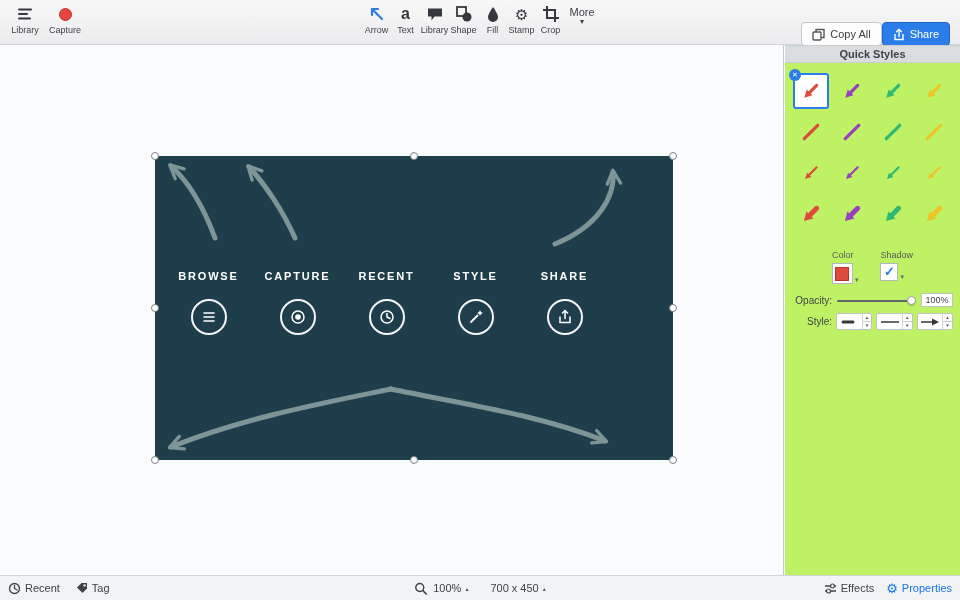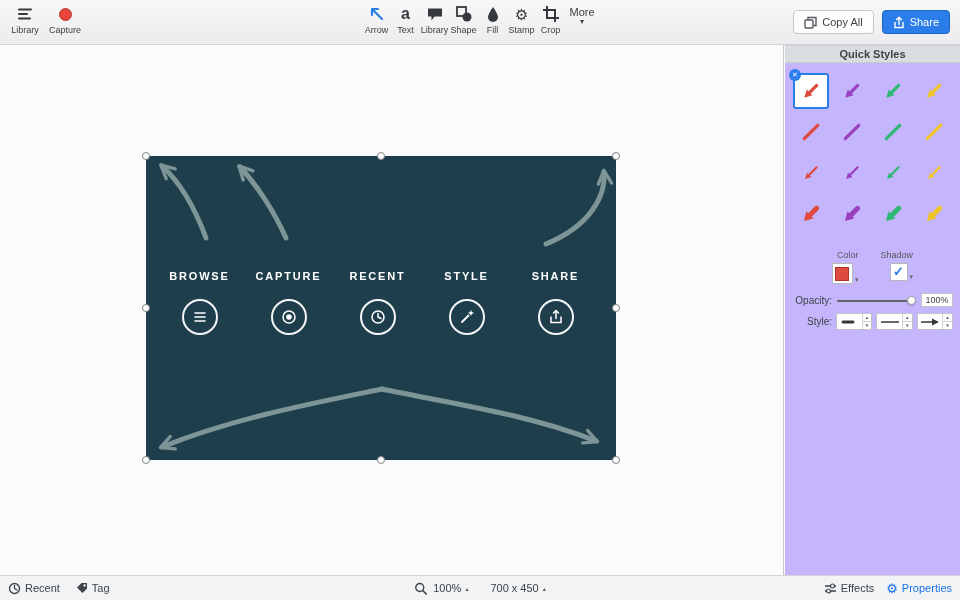--- a/index.html
+++ b/index.html
@@ -15,21 +15,21 @@
     -webkit-font-smoothing:antialiased;
   }
   
   .toolbar{
     position:absolute;top:0;left:0;width:960px;height:45px;
     background:linear-gradient(#f8f8f9,#ececee);
     border-bottom:1px solid #d2d4d6;
   }
   .tb-left{position:absolute;left:8px;top:4px;display:flex;gap:6px;}
   .tb-center{position:absolute;left:362px;top:4px;display:flex;}
-  .tb-right{position:absolute;right:10px;top:10px;display:flex;gap:8px;align-items:center;margin-left:32px;}
+  .tb-right{position:absolute;right:10px;top:22px;display:flex;gap:0;align-items:center;margin-left:32px;}
   .tool{width:34px;display:flex;flex-direction:column;align-items:center;cursor:default;}
   .tb-center .tool{width:29px;}
   .tico{height:20px;display:flex;align-items:center;justify-content:center;}
   .tlabel{font-size:9px;color:#3b3f43;margin-top:1px;white-space:nowrap;}
   .more-text{font-size:11px;color:#3b3f43;margin-top:2px;}
   .chev{font-size:8px;color:#3b3f43;line-height:8px;}
   .red-dot{width:13px;height:13px;border-radius:50%;background:#e8463c;border:1.5px solid #b7362d;display:inline-block;}
   .glyph-a{font-size:16px;font-weight:bold;color:#35393d;line-height:16px;}
   .glyph-gear{font-size:15px;color:#35393d;line-height:15px;}
   .btn{
@@ -38,21 +38,21 @@
     font-family:"Liberation Sans",sans-serif;font-size:11px;color:#3b3f43;cursor:default;
   }
   .btn.primary{background:var(--accent);border-color:#2265c4;color:#fff;}
   .bico{display:flex;align-items:center;}
   
   .canvas{
     position:absolute;top:45px;left:0;width:784px;height:530px;
     background:#fafbfc;border-right:1px solid #c7cacc;
   }
   .hero{
-    position:absolute;left:146px;top:111px;width:470px;height:304px;
+    position:absolute;left:155px;top:111px;width:518px;height:304px;
     background:var(--hero-bg);
   }
   .hero-arrows{position:absolute;left:0;top:0;}
   .hero-items{position:absolute;left:9px;top:114px;width:452px;display:flex;}
   .hero-item{width:89px;display:flex;flex-direction:column;align-items:center;}
   .hero-label{
     font-size:11px;font-weight:bold;color:#ffffff;letter-spacing:1.8px;
     white-space:nowrap;height:13px;
   }
   .hero-circle{
@@ -63,21 +63,21 @@
   .handle{
     position:absolute;width:8px;height:8px;border-radius:50%;
     background:#fff;border:1px solid #7d8388;
   }
   .h-tl{left:-4px;top:-4px;} .h-tc{left:calc(50% - 4px);top:-4px;} .h-tr{right:-4px;top:-4px;}
   .h-ml{left:-4px;top:calc(50% - 4px);} .h-mr{right:-4px;top:calc(50% - 4px);}
   .h-bl{left:-4px;bottom:-4px;} .h-bc{left:calc(50% - 4px);bottom:-4px;} .h-br{right:-4px;bottom:-4px;}
   
   .panel{
     position:absolute;top:45px;left:785px;width:175px;height:530px;
-    background:#c4b5fd;
+    background:#bef264;
   }
   .panel-header{
     height:18px;background:var(--panel-header-bg);
     border-top:1px solid #c9cdd0;border-bottom:1px solid #c9cdd0;
     font-size:11px;font-weight:bold;color:#3f4347;
     display:flex;align-items:center;justify-content:center;position:relative;
   }
   .help{
     position:absolute;right:6px;top:2px;width:13px;height:13px;border-radius:50%;
     border:1px solid #8a8f93;color:#6a6f74;font-size:9px;font-weight:bold;
@@ -90,21 +90,21 @@
   .qs-tile{
     width:36px;height:36px;display:flex;align-items:center;justify-content:center;
     border:2px solid transparent;position:relative;
   }
   .qs-tile.selected{background:#fff;border:2px solid var(--accent);border-radius:3px;}
   .qs-badge{
     position:absolute;left:-6px;top:-6px;width:12px;height:12px;border-radius:50%;
     background:var(--accent);color:#fff;font-size:7px;line-height:12px;text-align:center;
   }
   .tp-swatch-row{display:flex;justify-content:center;gap:22px;padding:8px 0 6px;}
-  .tp-group{display:flex;flex-direction:column;align-items:flex-end;}
+  .tp-group{display:flex;flex-direction:column;align-items:flex-start;}
   .tp-mini{font-size:9px;color:#55595d;margin-bottom:3px;}
   .ctrl-wrap{display:flex;align-items:flex-end;gap:2px;}
   .color-box{
     width:21px;height:21px;background:#fff;border:1px solid #b4b8bb;
     display:flex;align-items:center;justify-content:center;
   }
   .color-inner{width:14px;height:14px;background:#df4a3e;border:1px solid #b23329;}
   .check-box{
     width:18px;height:18px;background:#fff;border:1px solid #b4b8bb;
     color:var(--accent);font-size:13px;font-weight:bold;line-height:16px;text-align:center;

